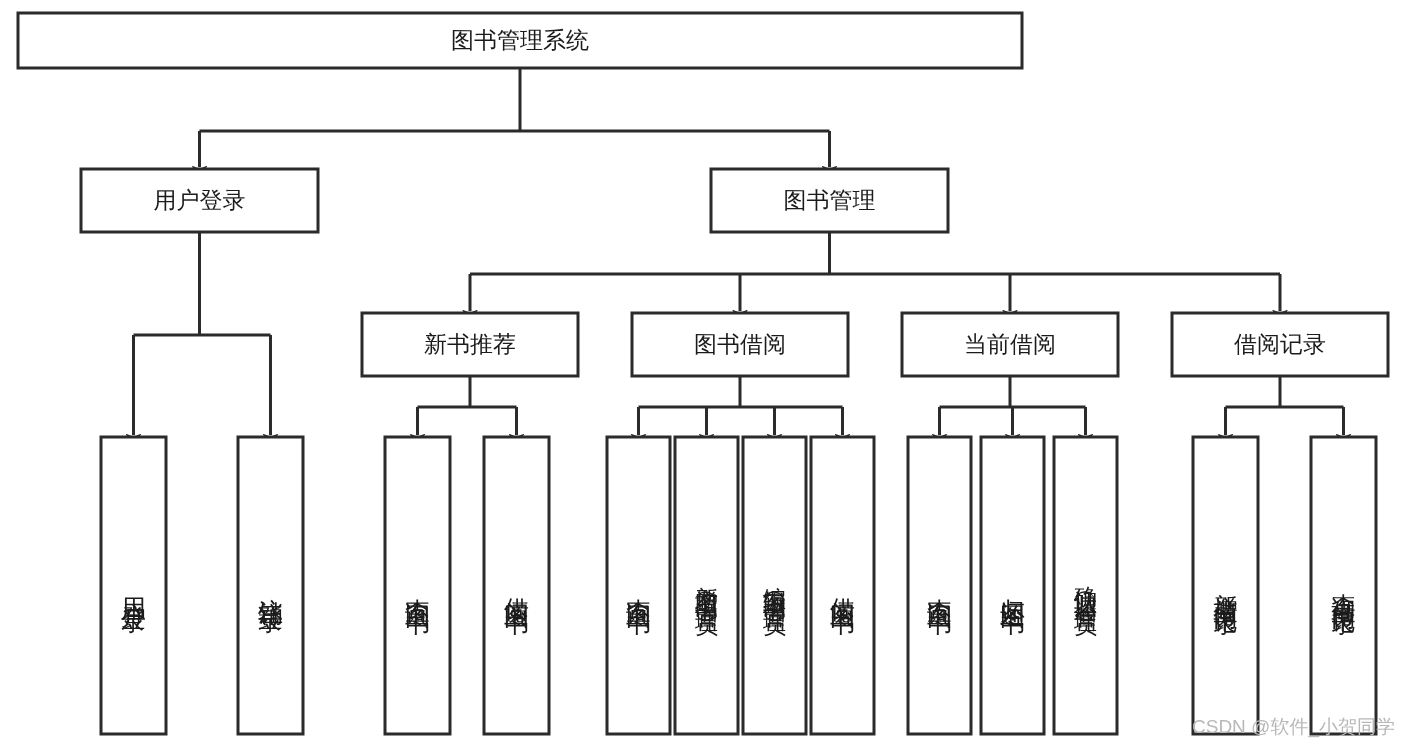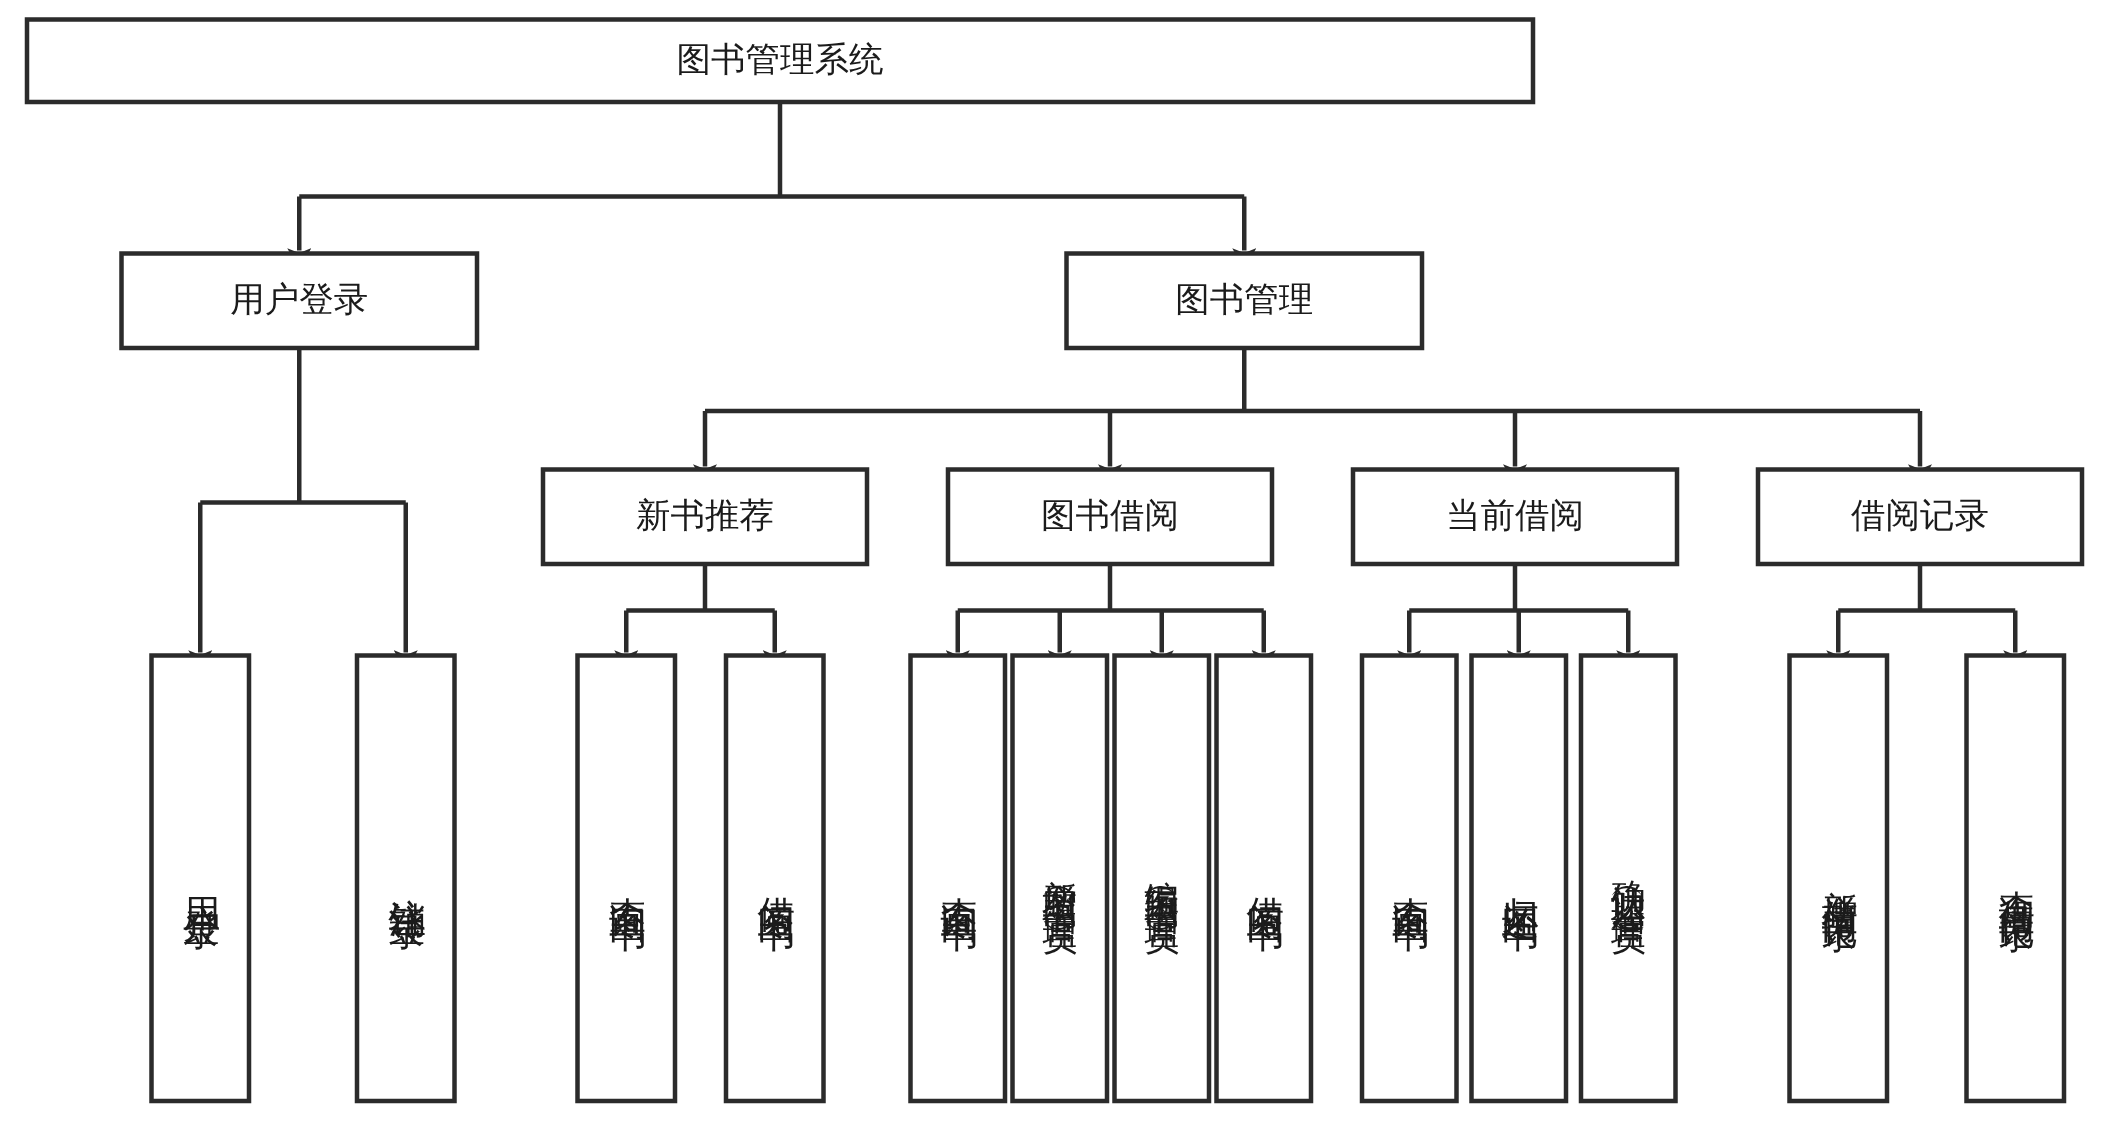--- a/index.html
+++ b/index.html
@@ -157,13 +157,14 @@
       <div class="leaf-label" style="left: 675px; top: 437px; width: 63px; height: 297px; font-size: 23px;">新增图书（管理员）</div>
       <div class="leaf-label" style="left: 743px; top: 437px; width: 63px; height: 297px; font-size: 23px;">编辑图书（管理员）</div>
       <div class="leaf-label" style="left: 811px; top: 437px; width: 63px; height: 297px;">借阅图书</div>
       <div class="leaf-label" style="left: 908px; top: 437px; width: 63px; height: 297px;">查询图书</div>
       <div class="leaf-label" style="left: 981px; top: 437px; width: 63px; height: 297px;">归还图书</div>
       <div class="leaf-label" style="left: 1054px; top: 437px; width: 63px; height: 297px; font-size: 23px;">确认归还（管理员）</div>
       <div class="leaf-label" style="left: 1193px; top: 437px; width: 65px; height: 297px; font-size: 24px;">新增借阅记录</div>
       <div class="leaf-label" style="left: 1311px; top: 437px; width: 65px; height: 297px; font-size: 24px;">查询借阅记录</div>
     </div>
 
+  <div class="watermark" style="left: 1192px; top: 714px;">CSDN @软件_小贺同学</div>
 </div>
 
 </body></html>

